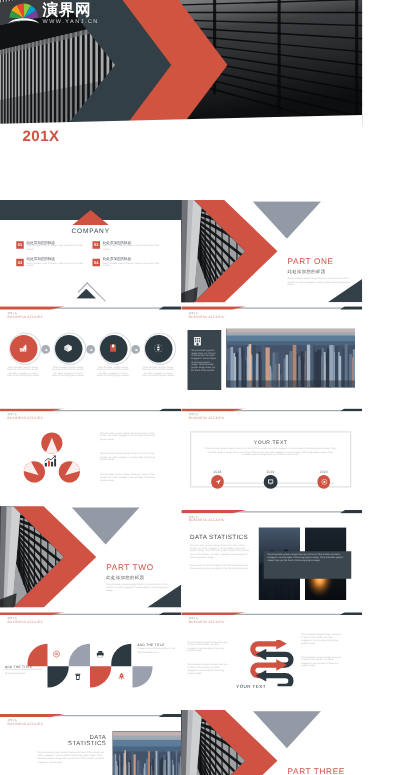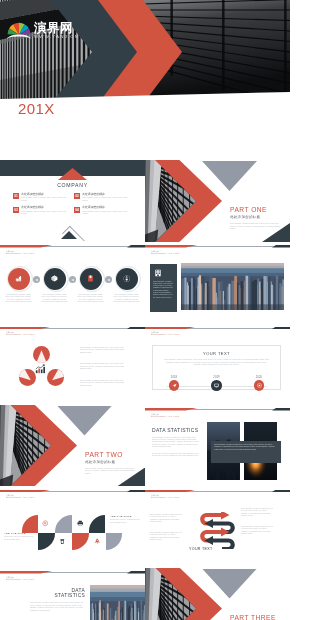--- a/index.html
+++ b/index.html
@@ -16,25 +16,25 @@
   #defs{position:absolute;width:0;height:0;overflow:hidden;}
 
   
   .cv-dark{position:absolute;left:0;top:-46px;width:141px;height:196px;background:#333f47;
     clip-path:polygon(14px 0, 63px 0, 141px 98px, 63px 196px, 14px 196px, 92px 98px);}
   .cv-red{position:absolute;left:56px;top:-56px;width:126px;height:216px;background:#d0543f;
     clip-path:polygon(0 0, 45px 0, 126px 108px, 45px 216px, 0 216px, 81px 108px);}
   .cv-white{position:absolute;left:0;top:92px;width:290px;height:75px;background:#fff;
     clip-path:polygon(0 7px, 290px 0, 290px 75px, 0 75px);}
   .cv-title{position:absolute;left:18px;top:103px;}
-  .cv-year{font-size:15px;color:#cf5242;letter-spacing:.4px;font-weight:normal;line-height:12px;}
+  .cv-year{font-size:12px;color:#cf5242;letter-spacing:.4px;font-weight:bold;line-height:12px;}
   .cv-main{font-size:10.5px;color:#cf5242;letter-spacing:.6px;line-height:14px;margin-top:1px;}
 
   
-  .wm{position:absolute;left:6px;top:1px;display:flex;align-items:center;margin-top:20px;}
+  .wm{position:absolute;left:6px;top:1px;display:flex;align-items:center;}
   .wm-mark{display:block;}
   .wm-txt{margin-left:2px;}
   .wm-cn{font-size:12.5px;color:#fff;font-weight:bold;letter-spacing:.5px;line-height:14px;}
   .wm-url{font-size:4.4px;color:#d8d8d8;letter-spacing:1.2px;line-height:6px;margin-top:-1px;}
 
   
   .lorem{color:#b7bbc0;font-size:1.75px;line-height:2.45px;letter-spacing:0;}
 
   
   .hdr{position:absolute;left:0;top:3.5px;width:100%;height:3.2px;}

